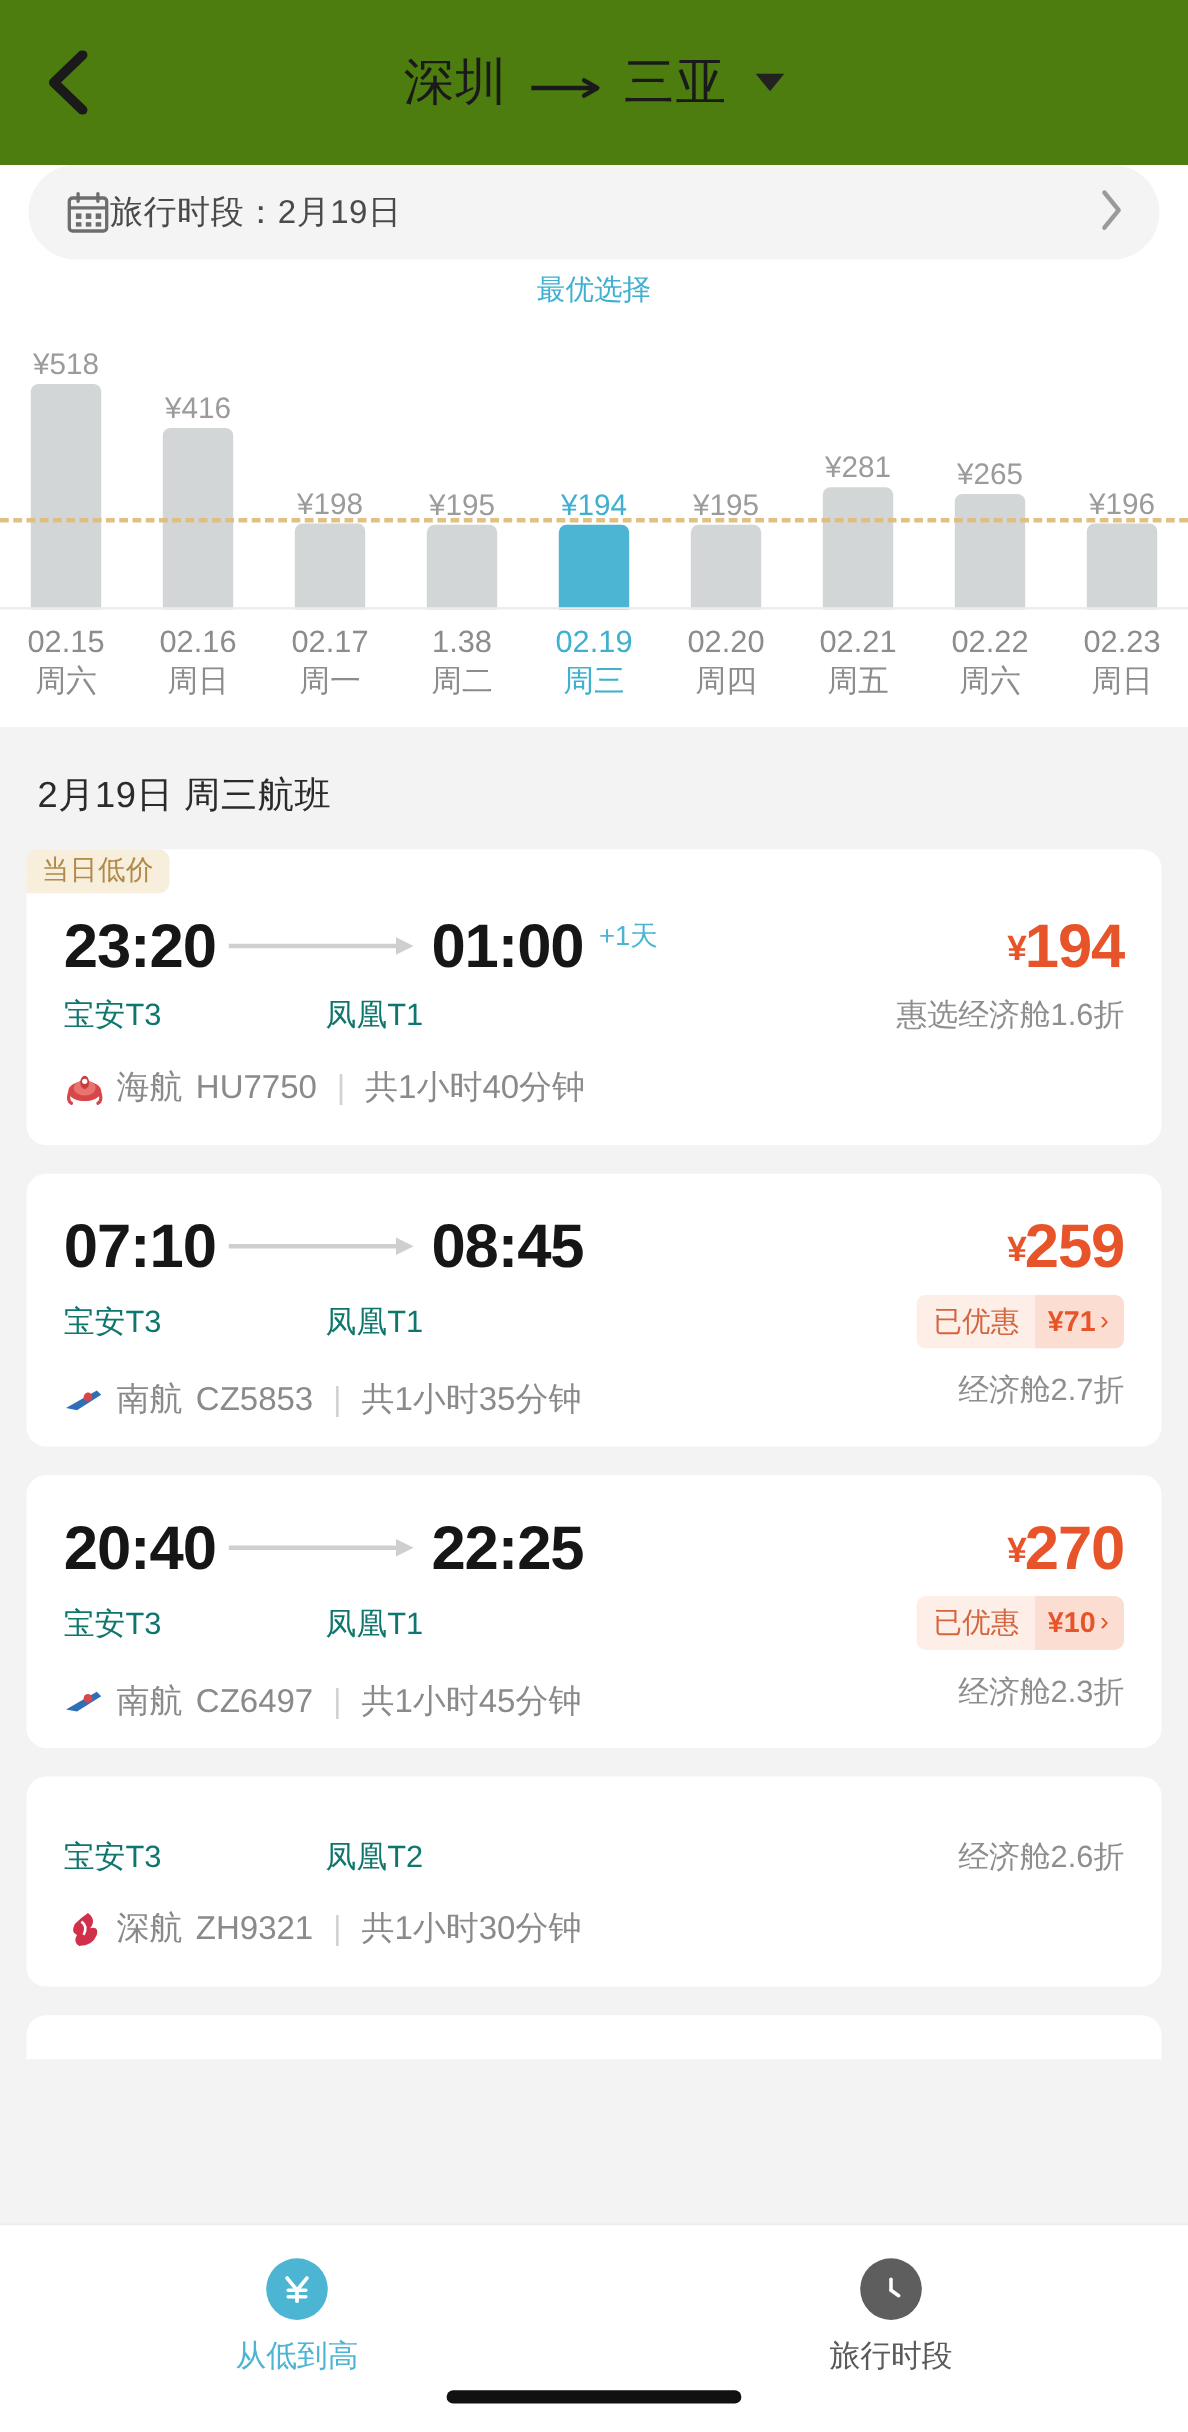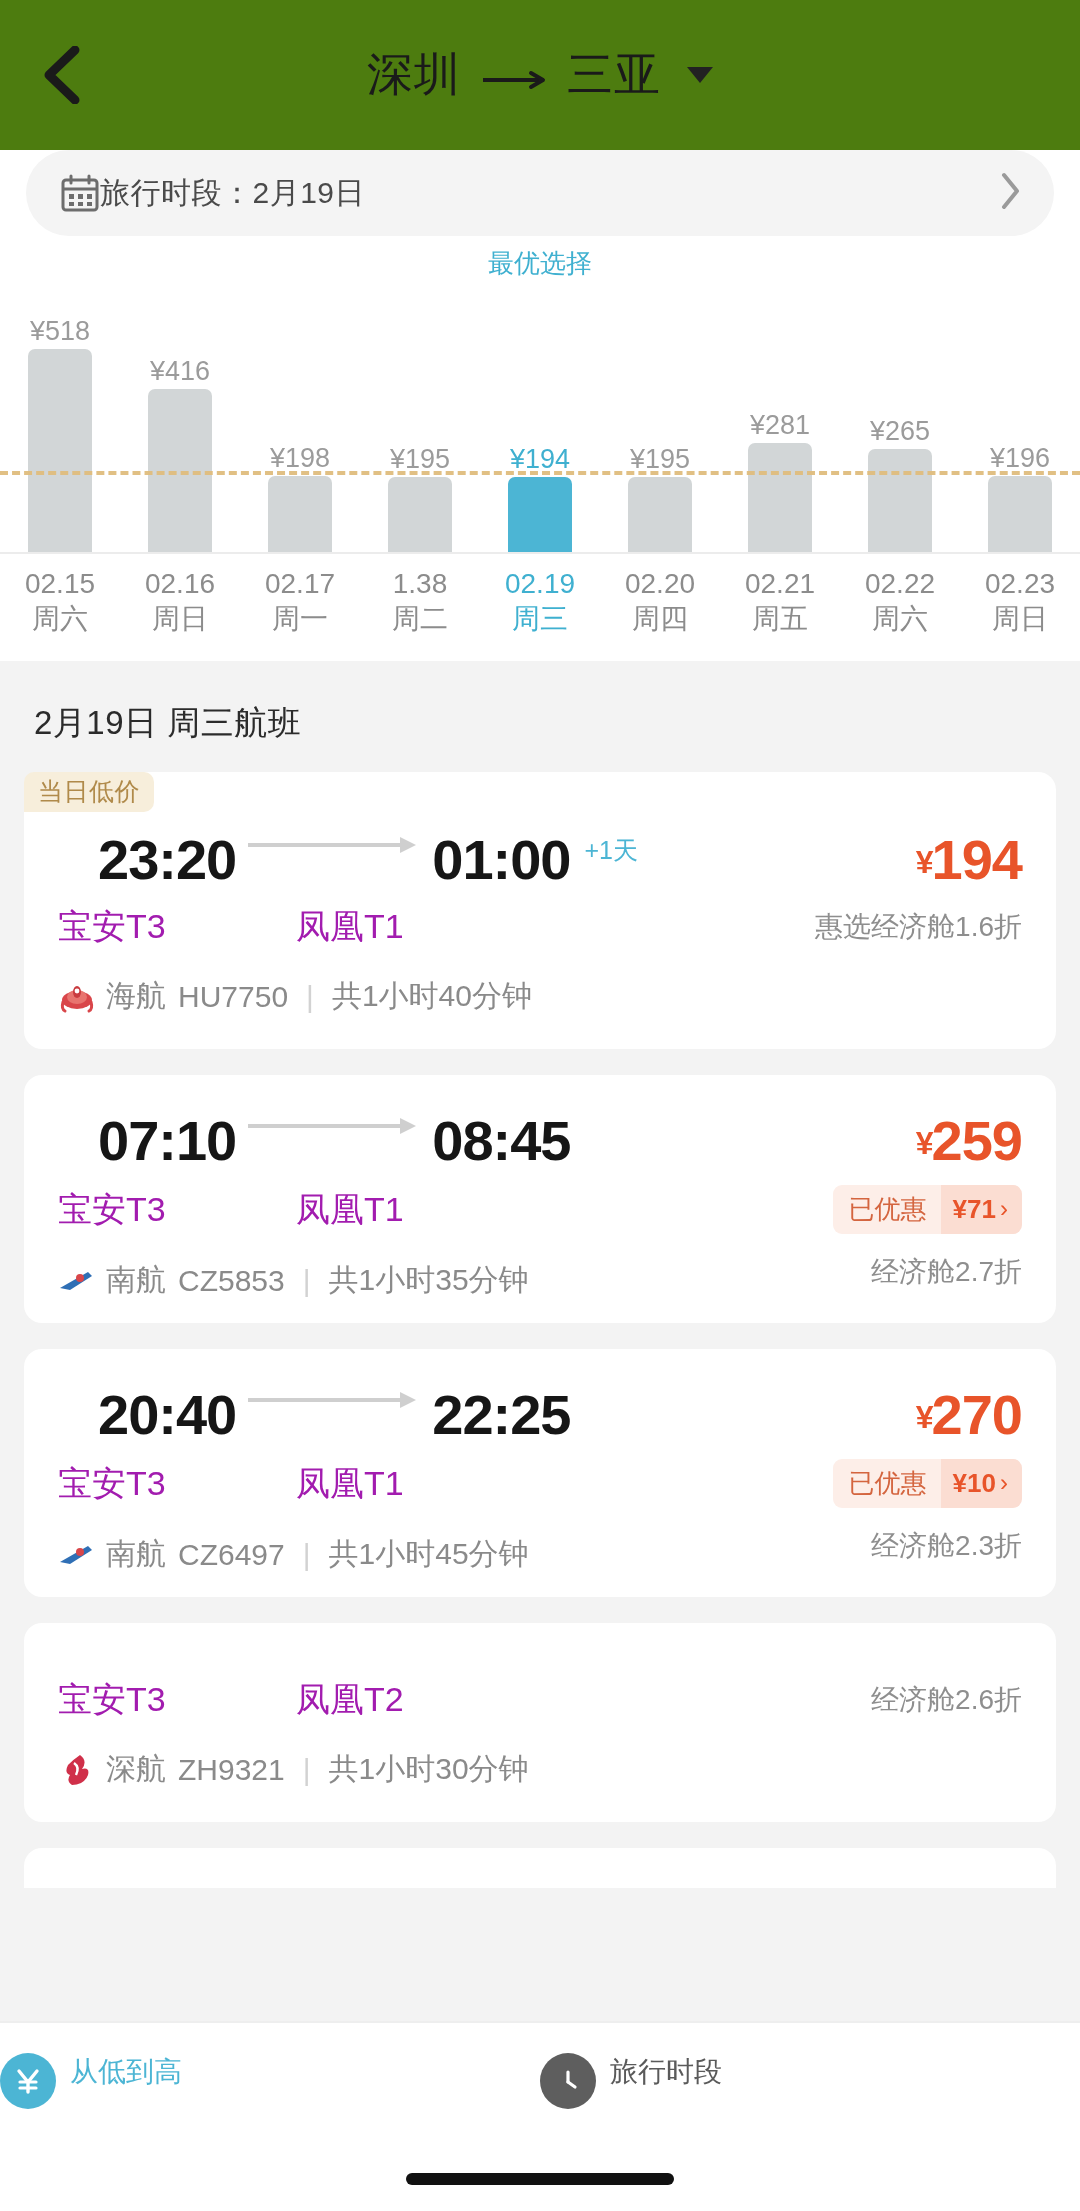--- a/index.html
+++ b/index.html
@@ -85,30 +85,30 @@
     position:relative; padding:38px 34px 32px 34px;
   }
   .low-badge {
     position:absolute; left:0; top:-0px;
     background:#f7eedb; color:#b08a4a; font-size:25px;
     padding:7px 14px 8px 14px; border-radius:10px 10px 10px 0;
     line-height:1; letter-spacing:0.5px;
   }
   .card.has-badge { padding-top:60px; }
   .card-row1 { display:flex; align-items:flex-start; }
-  .times { display:flex; align-items:flex-start; flex:0 0 auto;margin-left:40px; }
+  .times { display:flex; align-items:center; flex:0 0 auto; }
   .t-big { font-size:56px; font-weight:bold; color:#161616; letter-spacing:-1px; line-height:1; }
   .route-arrow { width:180px; height:26px; position:relative; margin:0 8px; }
   .plus-day { font-size:25px; color:#4cb5d4; margin-left:14px; align-self:flex-start; margin-top:2px; }
   .price-block { margin-left:auto; text-align:right; }
   .price { color:#e8542a; line-height:1; white-space:nowrap; }
   .price .yen { font-size:32px; font-weight:bold; vertical-align:6px; margin-right:-2px; }
   .price .amt { font-size:56px; font-weight:bold; letter-spacing:-1px; }
   .card-row2 { display:flex; align-items:center; margin-top:16px; }
-  .term { font-size:34px; color:#a21caf; }
+  .term { font-size:28px; color:#0f766e; }
   .term.dep { flex:0 0 auto; width:238px; }
   .term.arr { flex:0 0 auto; }
   .cabin { margin-left:auto; font-size:28px; color:#8e8e8e; white-space:nowrap; }
   .promo {
     margin-left:auto; display:inline-flex; align-items:stretch; border-radius:9px;
     overflow:hidden; font-size:26px; line-height:1;
   }
   .promo .p-l { background:#fdeee8; color:#d4653f; padding:11px 14px 12px 16px; }
   .promo .p-r { background:#fbddd2; color:#e8542a; font-weight:bold; padding:11px 14px 12px 12px; display:flex; align-items:center; gap:4px; }
   .promo .p-r .chev-s { font-weight:normal; font-size:24px; }
@@ -118,21 +118,21 @@
   .al-sep { color:#d2d2d2; margin:0 18px; font-size:30px; }
   .al-dur { font-size:30px; color:#8a8a8a; }
   .partial-card { background:#fff; border-radius:18px 18px 0 0; height:40px; }
 
   
   .bottom-nav {
     flex:0 0 auto; height:190px; background:#ffffff;
     border-top:2px solid #eeeeee; display:flex; align-items:flex-start;
     padding-top:30px;
   }
-  .nav-item { flex:1 1 0; display:flex; flex-direction:row; align-items:flex-start; gap:14px; }
+  .nav-item { flex:1 1 0; display:flex; flex-direction:column; align-items:center; gap:14px; }
   .nav-ico { width:56px; height:56px; border-radius:50%; display:flex; align-items:center; justify-content:center; }
   .nav-ico.active { background:#4cb5d4; }
   .nav-ico.idle { background:#5e5e5e; }
   .nav-lbl { font-size:28px; color:#5a5a5a; }
   .nav-item.active .nav-lbl { color:#4cb5d4; }
   .home-indicator {
     position:absolute; bottom:26px; left:50%; transform:translateX(-50%);
     width:268px; height:12px; background:#111; border-radius:7px;
   }
 </style>

